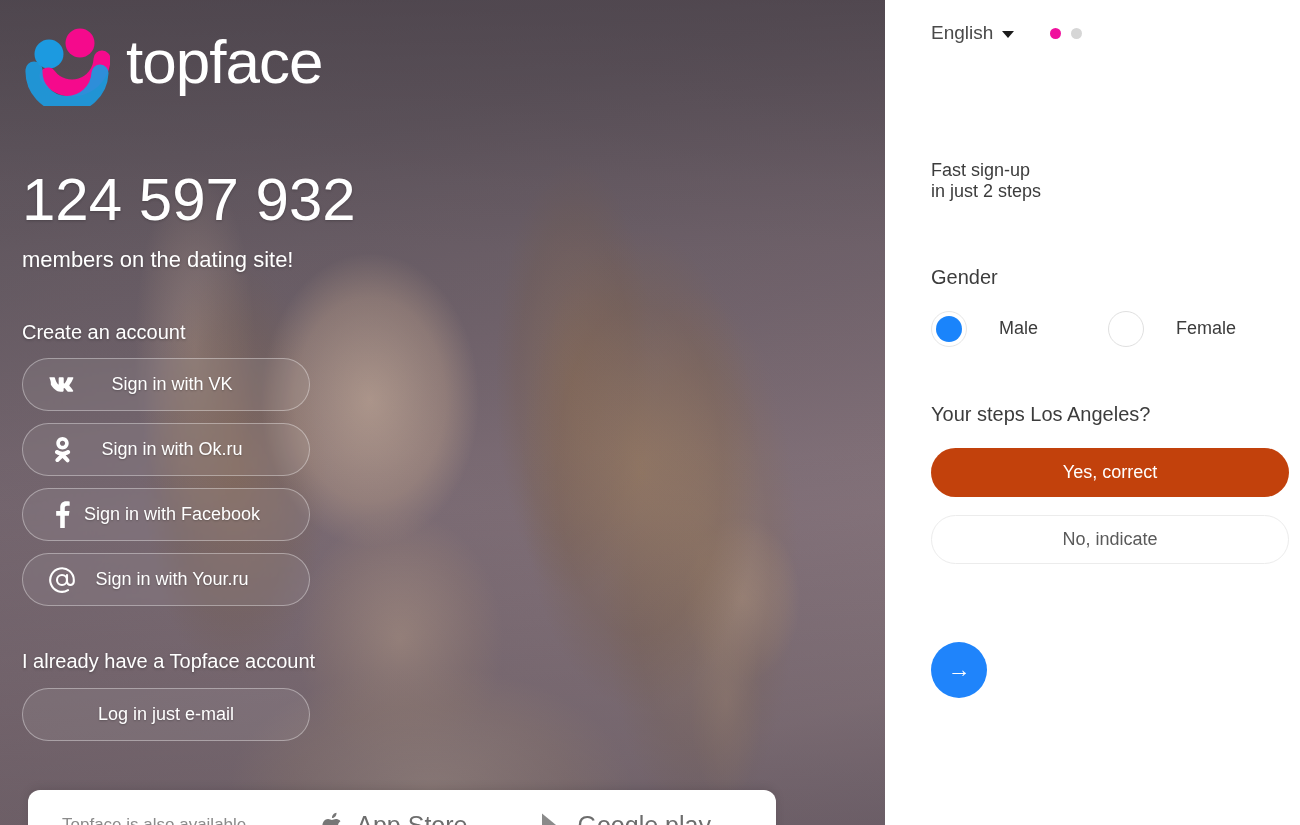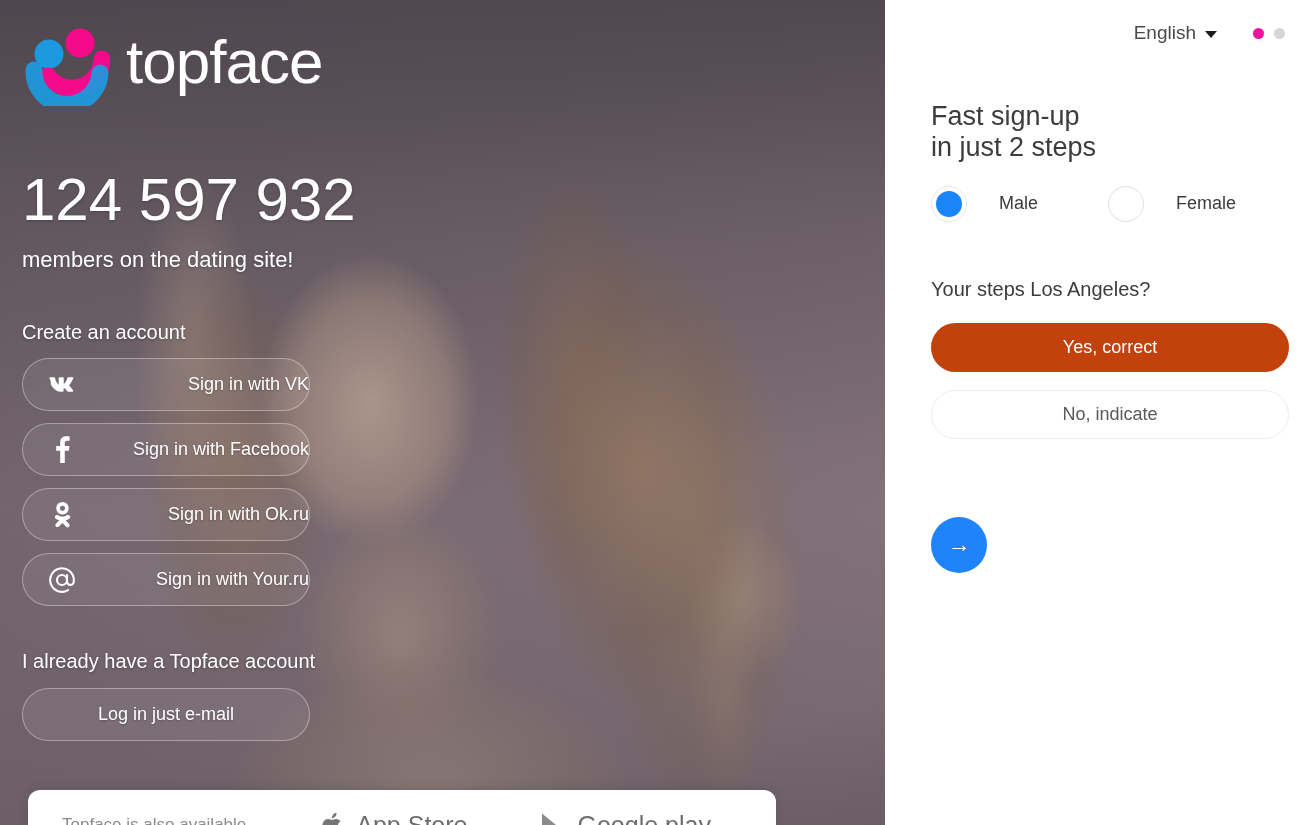--- a/index.html
+++ b/index.html
@@ -118,21 +118,21 @@
   }
   .social-icon {
     position: absolute;
     left: 24px;
     width: 30px; height: 30px;
     display: flex; align-items: center; justify-content: center;
     color: #ffffff;
   }
   .social-label {
     width: 100%;
-    text-align: right;
+    text-align: center;
     color: #ffffff;
     font-size: 18px;
     font-weight: 400;
     padding-left: 12px;
     text-shadow: 0 1px 2px rgba(0,0,0,.25);
   }
   .login-btn {
     margin-top: 15px;
     width: 288px; height: 53px;
     border-radius: 27px;
@@ -175,21 +175,21 @@
   .form-panel {
     position: relative;
     flex: 1 1 auto;
     height: 825px;
     background: #ffffff;
     padding: 18px 32px 0 46px;
   }
   .form-top {
     display: flex;
     align-items: center;
-    justify-content: flex-end;
+    justify-content: flex-start;
     height: 30px;
     gap: 36px;
   }
   .lang {
     display: flex; align-items: center; gap: 9px;
     cursor: pointer;
   }
   .lang-label { color: #4a4a4a; font-size: 19px; }
   .caret {
     width: 0; height: 0;
@@ -197,23 +197,23 @@
     border-right: 6px solid transparent;
     border-top: 7px solid #1c1c1c;
     margin-top: 2px;
   }
   .dots { display: flex; align-items: center; gap: 10px; padding-right: 4px; }
   .dot { width: 11px; height: 11px; border-radius: 50%; }
   .dot.on { background: #f0119d; }
   .dot.off { background: #d6d6d6; }
 
   .form-title {
-    margin-top: 53px;
+    margin-top: 112px;
     color: #3c3c3c;
-    font-size: 27px;
+    font-size: 18px;
     font-weight: 400;
     line-height: 1.16;
   }
   .field-label {
     color: #3c3c3c;
     font-size: 20px;
     font-weight: 400;
   }
   .gender-label { margin-top: 64px; }
 
@@ -298,35 +298,35 @@
           <span class="social-icon">
             <svg viewBox="0 0 24 16" width="27" height="18" fill="currentColor" aria-hidden="true">
               <path d="M0.6 1.2 h4.1 c0.3 0 0.5 0.2 0.6 0.5 c0.5 1.9 1.5 4.4 2.7 5.6 c0.3 0.3 0.6 0.2 0.6-0.3 V1.9 c0-0.4 0.3-0.7 0.7-0.7 h3.1 c0.4 0 0.7 0.3 0.7 0.7 v4.4 c0 0.4 0.4 0.6 0.7 0.3 c1.2-1.2 2.2-3.4 2.7-5 c0.1-0.3 0.3-0.4 0.6-0.4 h3.9 c0.5 0 0.8 0.4 0.6 0.8 c-0.8 2-2.3 4.6-3.4 6 c-0.2 0.3-0.2 0.6 0 0.8 c1.1 1.1 2.6 2.9 3.3 4.3 c0.2 0.4-0.1 0.8-0.6 0.8 h-4 c-0.3 0-0.5-0.1-0.7-0.4 c-0.6-0.9-1.6-2.1-2.4-2.7 c-0.4-0.3-0.8-0.1-0.8 0.4 v2 c0 0.4-0.3 0.7-0.7 0.7 h-2.1 c-3.4 0-6.6-2.9-8.6-6.4 C1.9 5.4 1.1 3.4 0.5 2 C0.3 1.6 0.3 1.2 0.6 1.2 Z"></path>
             </svg>
           </span>
           <span class="social-label">Sign in with VK</span>
         </div>
 
         <div class="social-btn">
           <span class="social-icon">
-            <svg viewBox="0 0 14 26" width="15" height="27" fill="currentColor" aria-hidden="true">
-              <path d="M9.2 26 V14.2 h3.9 l0.6-4.6 H9.2 V6.7 c0-1.3 0.4-2.2 2.3-2.2 h2.4 V0.4 C13.5 0.3 12.1 0.2 10.5 0.2 C7.1 0.2 4.8 2.3 4.8 6.2 v3.4 H0.9 v4.6 h3.9 V26 Z"></path>
-            </svg>
-          </span>
-          <span class="social-label">Sign in with Facebook</span>
-        </div>
-
-        <div class="social-btn">
-          <span class="social-icon">
             <svg viewBox="0 0 22 28" width="21" height="27" fill="currentColor" aria-hidden="true">
               <path d="M11 1 C7.4 1 4.5 3.9 4.5 7.5 S7.4 14 11 14 s6.5-2.9 6.5-6.5 S14.6 1 11 1 Z m0 9.2 c-1.5 0-2.7-1.2-2.7-2.7 S9.5 4.8 11 4.8 s2.7 1.2 2.7 2.7 S12.5 10.2 11 10.2 Z"></path>
               <path d="M14.3 20 c1.3-0.3 2.6-0.8 3.8-1.6 c1-0.6 1.2-1.9 0.6-2.9 c-0.6-1-1.9-1.2-2.9-0.6 c-2.9 1.8-6.6 1.8-9.5 0 c-1-0.6-2.3-0.3-2.9 0.6 c-0.6 1-0.3 2.3 0.6 2.9 c1.2 0.8 2.5 1.3 3.8 1.6 l-3.7 3.7 c-0.8 0.8-0.8 2.1 0 2.9 c0.4 0.4 0.9 0.6 1.5 0.6 s1.1-0.2 1.5-0.6 L11 23 l3.9 3.9 c0.8 0.8 2.1 0.8 2.9 0 c0.8-0.8 0.8-2.1 0-2.9 L14.3 20 Z"></path>
             </svg>
           </span>
           <span class="social-label">Sign in with Ok.ru</span>
+        </div>
+
+        <div class="social-btn">
+          <span class="social-icon">
+            <svg viewBox="0 0 14 26" width="15" height="27" fill="currentColor" aria-hidden="true">
+              <path d="M9.2 26 V14.2 h3.9 l0.6-4.6 H9.2 V6.7 c0-1.3 0.4-2.2 2.3-2.2 h2.4 V0.4 C13.5 0.3 12.1 0.2 10.5 0.2 C7.1 0.2 4.8 2.3 4.8 6.2 v3.4 H0.9 v4.6 h3.9 V26 Z"></path>
+            </svg>
+          </span>
+          <span class="social-label">Sign in with Facebook</span>
         </div>
 
         <div class="social-btn">
           <span class="social-icon">
             <svg viewBox="0 0 28 28" width="28" height="28" fill="none" stroke="currentColor" stroke-width="2.1" aria-hidden="true">
               <circle cx="14" cy="14" r="5"></circle>
               <path d="M19 9 v6.6 a3.4 3.4 0 0 0 6.8 0 V14 A11.8 11.8 0 1 0 20 24.2" stroke-linecap="round"></path>
             </svg>
           </span>
           <span class="social-label">Sign in with Your.ru</span>
@@ -374,20 +374,21 @@
         <span class="dot on"></span>
         <span class="dot off"></span>
       </span>
     </div>
 
     <div class="form-title">
       <div>Fast sign-up</div>
       <div>in just 2 steps</div>
     </div>
 
+    <div class="field-label gender-label">Gender</div>
 
     <div class="radio-row">
       <label class="radio-opt">
         <span class="radio checked"></span>
         <span class="radio-text">Male</span>
       </label>
       <label class="radio-opt">
         <span class="radio"></span>
         <span class="radio-text">Female</span>
       </label>

